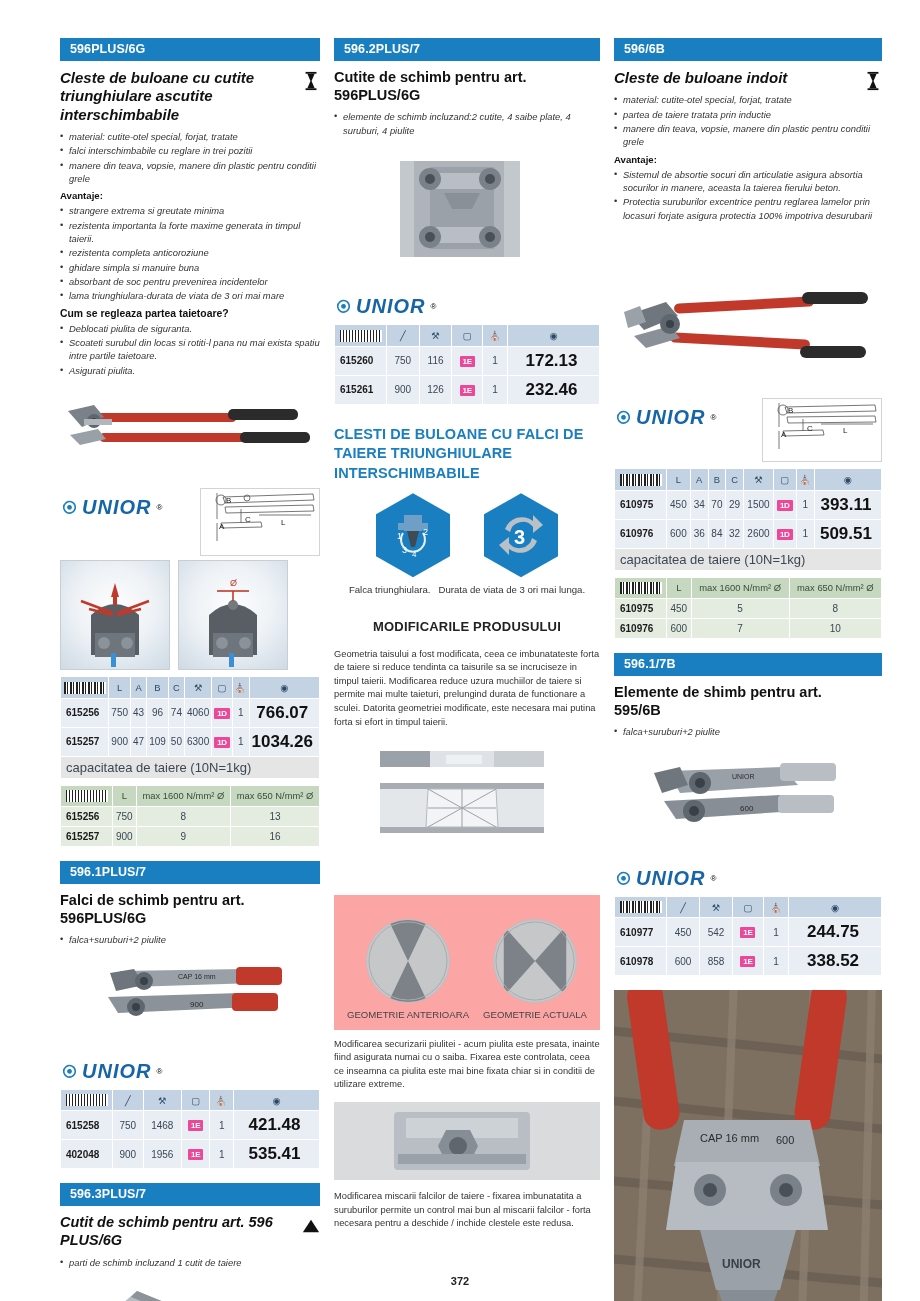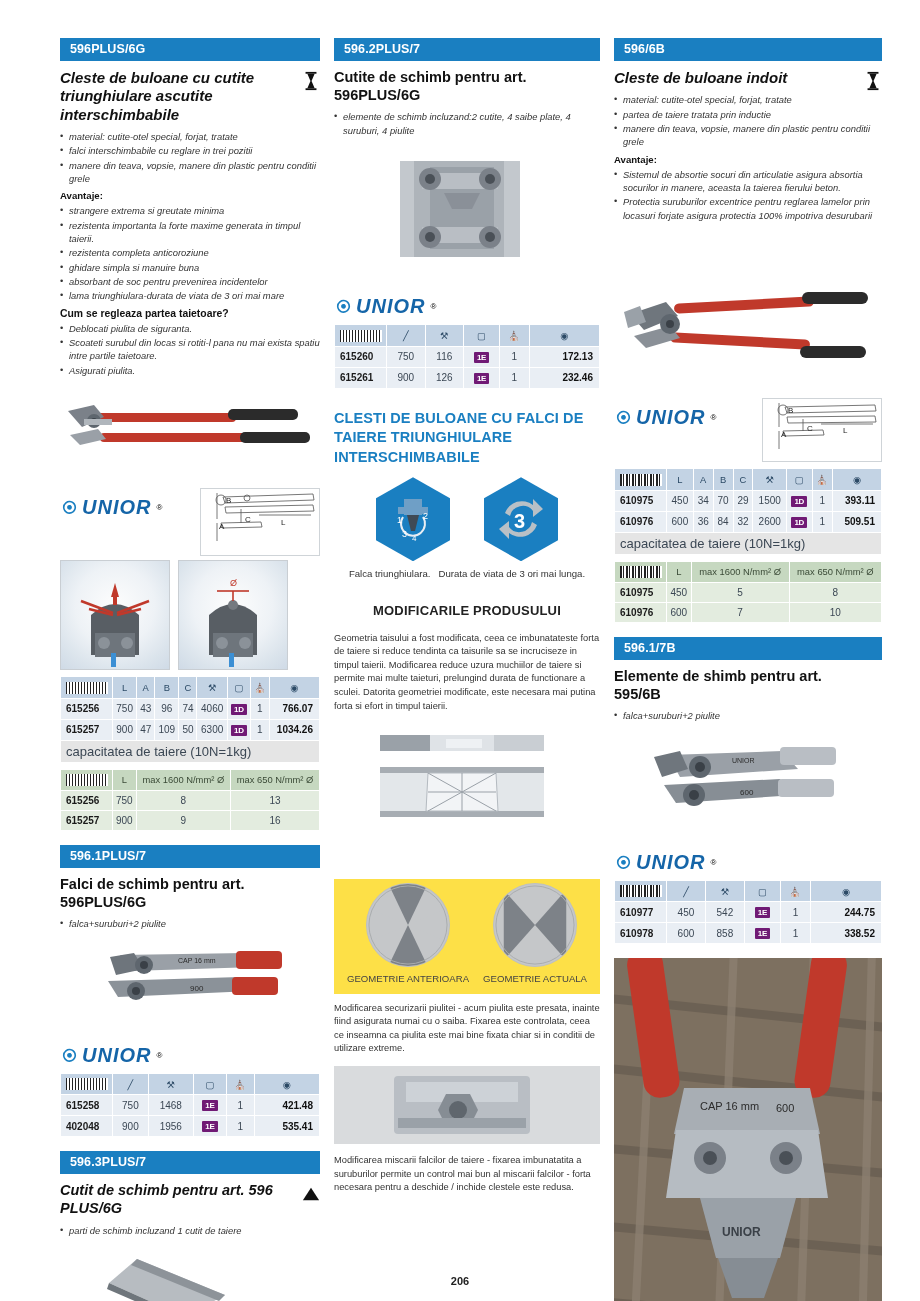--- a/index.html
+++ b/index.html
@@ -57,36 +57,36 @@
   table.spec { width: 100%; border-collapse: collapse; font-size: 10px; margin-top: 6px; }
   table.spec th {
     background: #c3d3e4; color: #2c4a66; font-weight: normal; font-size: 9.4px;
     padding: 4px 2px; border: 1px solid #ffffff; text-align: center; height: 19px;
   }
   table.spec td {
     background: #e9eef4; padding: 4px 2px; border: 1px solid #ffffff;
     text-align: center; color: #3b4754; font-size: 10px; height: 19px;
   }
   table.spec td.code { font-weight: bold; color: #1a1a1a; text-align: left; padding-left: 5px; }
-  table.spec td.price { font-weight: bold; color: #111; text-align: right; padding-right: 6px; font-size: 10px; }
+  table.spec td.price { font-weight: bold; color: #111; text-align: center; padding-right: 6px; font-size: 17px; }
   .cap-note {
     background: #e5e5e5; font-size: 13px; color: #3b4754; padding: 3px 5px;
     border: 1px solid #fff; border-top: none;
   }
   table.spec.green th { background: #c6d8c0; color: #3a4a36; }
   table.spec.green td { background: #e3ecdf; color: #3b4754; }
   table.spec.green td.code { color: #1a1a1a; }
 
   .barcode {
     display: inline-block; width: 42px; height: 12px;
     background: repeating-linear-gradient(to right,#222 0 1.5px,#fff 1.5px 3px,#222 3px 4px,#fff 4px 6px);
     vertical-align: middle;
   }
   .pack {
-    display: inline-block; background: #701a75; color: #fff; font-size: 8px;
+    display: inline-block; background: #ec4899; color: #fff; font-size: 8px;
     font-weight: bold; padding: 1px 3px; border-radius: 1px; letter-spacing: -.3px;
   }
 
   
   .logo { display: flex; align-items: center; gap: 5px; margin: 8px 0 6px 2px; }
   .logo .sw { font-size: 15px; color: #1a7fc1; font-weight: bold; }
   .logo .wordmark {
     font-family: "Liberation Sans", sans-serif; font-weight: bold; font-style: italic;
     font-size: 20px; color: #1565a8; letter-spacing: 1px;
   }
@@ -118,21 +118,21 @@
     line-height: 1.35; margin: 16px 0 6px; letter-spacing: .1px;
   }
   .sub-title {
     color: #222; font-size: 13px; font-weight: bold; text-align: center;
     margin: 22px 0 14px; letter-spacing: .2px;
   }
   p.body {
     font-size: 9.3px; color: #333; line-height: 1.46; text-align: left; margin: 8px 0;
   }
 
-  .geo-box { background: #fde047; padding: 4px 12px 8px; display: flex; gap: 14px; justify-content: center; margin-top: 44px; }
+  .geo-box { background: #fca5a5; padding: 24px 12px 8px; display: flex; gap: 14px; justify-content: center; margin-top: 44px; }
   .geo-item { text-align: center; }
   .geo-circle {
     width: 84px; height: 84px; border-radius: 50%;
     background: #c5c7c9; position: relative; overflow: hidden; margin: 0 auto;
     border: 1px solid #bcbfc2;
   }
   .bowtie-v, .bowtie-h { position: absolute; left: 0; top: 0; width: 100%; height: 100%; }
   .geo-label { font-size: 9.6px; color: #444; margin-top: 6px; line-height: 1.32; }
 
   .blade-img { background: #fff; padding: 4px 0; text-align: center; }
@@ -782,14 +782,14 @@
             <path d="M104 300 L164 300 L150 340 L118 340 Z" fill="#868d94"></path>
             <text x="86" y="152" font-size="11" fill="#2b2b2b" font-family="Liberation Sans, sans-serif">CAP 16 mm</text>
             <text x="162" y="154" font-size="11" fill="#2b2b2b" font-family="Liberation Sans, sans-serif">600</text>
             <text x="108" y="278" font-size="12" fill="#3a4047" font-weight="bold" font-family="Liberation Sans, sans-serif">UNIOR</text>
           </g>
         </svg>
       </div>
     </div>
   </div>
 
-  <div class="pagenum">206</div>
+  <div class="pagenum">372</div>
 </div>
 
 </body></html>

